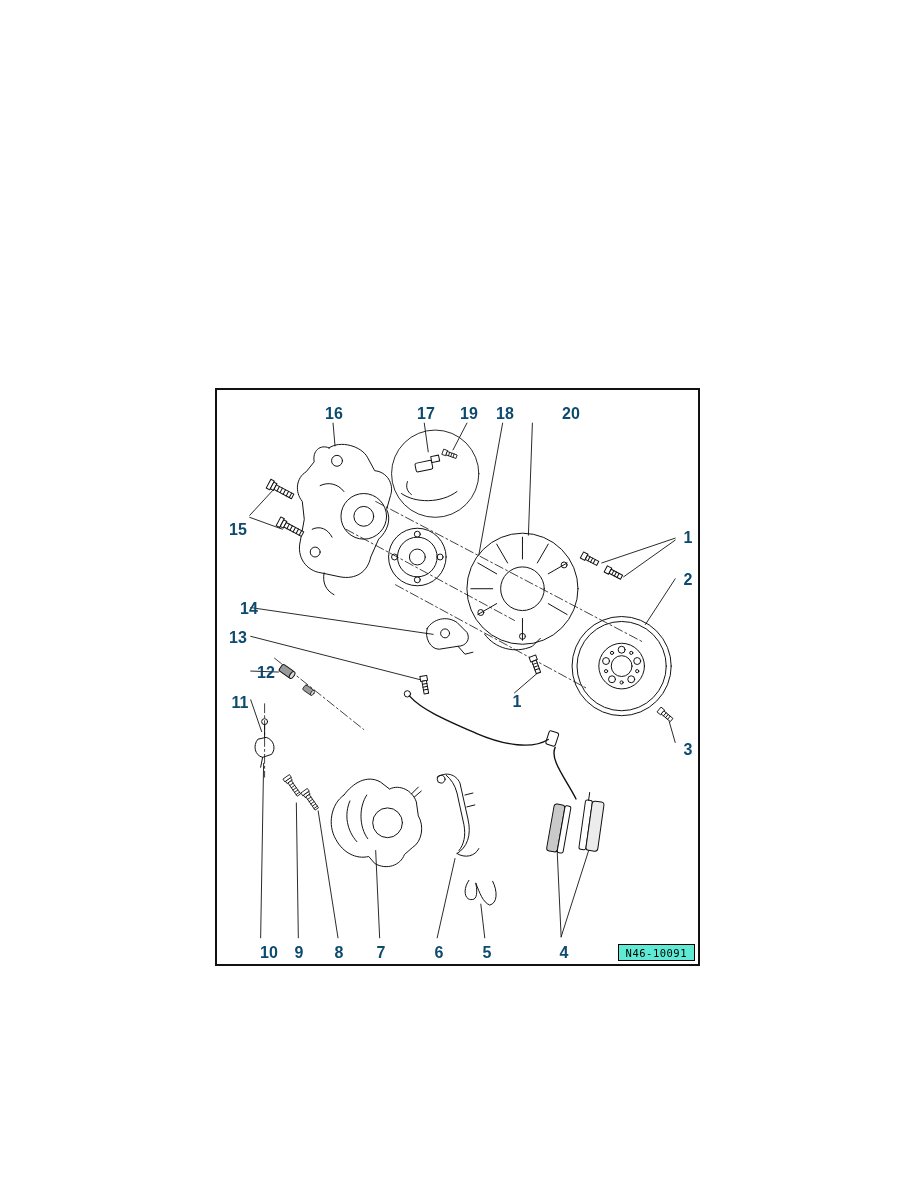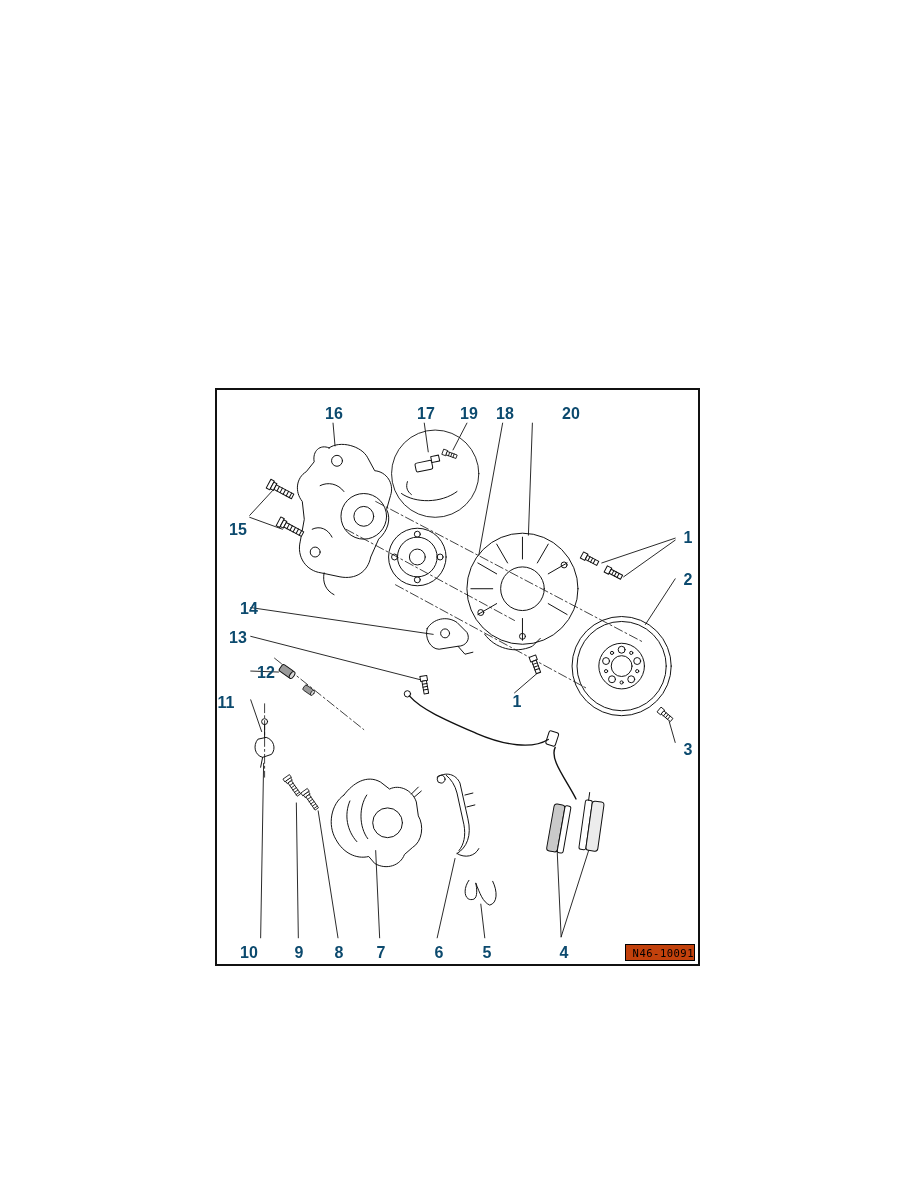--- a/index.html
+++ b/index.html
@@ -40,26 +40,26 @@
     line-height: 1;
     color: #0c4a6e;
     white-space: nowrap;
     user-select: none;
   }
   .ref-box {
     position: absolute;
     right: 3px;
     bottom: 3px;
     border: 1px solid #000;
-    padding: 2px 0 1px 7px;
+    padding: 2px 7px 1px 7px;
     font-family: "DejaVu Sans Mono", monospace;
     font-size: 10.5px;
     letter-spacing: 0.5px;
     color: #000;
-    background: #c2410c;
+    background: #5eead4;
   }
 </style>
 </head>
 <body>
 
 <div class="page">
   <div class="figure-frame">
 
     <svg class="diagram-svg" viewBox="0 0 485 578" xmlns="http://www.w3.org/2000/svg">
       <defs>
@@ -283,29 +283,29 @@
     <div class="callout" style="left:117px; top:24px;">16</div>
     <div class="callout" style="left:209px; top:24px;">17</div>
     <div class="callout" style="left:252px; top:24px;">19</div>
     <div class="callout" style="left:288px; top:24px;">18</div>
     <div class="callout" style="left:318px; top:24px;margin-left:36px;">20</div>
 
     <div class="callout" style="left:21px; top:140px;">15</div>
     <div class="callout" style="left:32px; top:219px;">14</div>
     <div class="callout" style="left:21px; top:248px;">13</div>
     <div class="callout" style="left:21px; top:283px;margin-left:28px;">12</div>
-    <div class="callout" style="left:9px; top:313px;">11</div>
+    <div class="callout" style="left:23px; top:313px;">11</div>
 
     <div class="callout" style="left:471px; top:148px;">1</div>
     <div class="callout" style="left:471px; top:190px;">2</div>
     <div class="callout" style="left:471px; top:360px;">3</div>
 
     <div class="callout" style="left:300px; top:312px;">1</div>
 
-    <div class="callout" style="left:32px; top:563px;">10</div>
+    <div class="callout" style="left:52px; top:563px;">10</div>
     <div class="callout" style="left:82px; top:563px;">9</div>
     <div class="callout" style="left:122px; top:563px;">8</div>
     <div class="callout" style="left:164px; top:563px;">7</div>
     <div class="callout" style="left:222px; top:563px;">6</div>
     <div class="callout" style="left:270px; top:563px;">5</div>
     <div class="callout" style="left:347px; top:563px;">4</div>
 
     <div class="ref-box">N46-10091</div>
   </div>
 </div>

